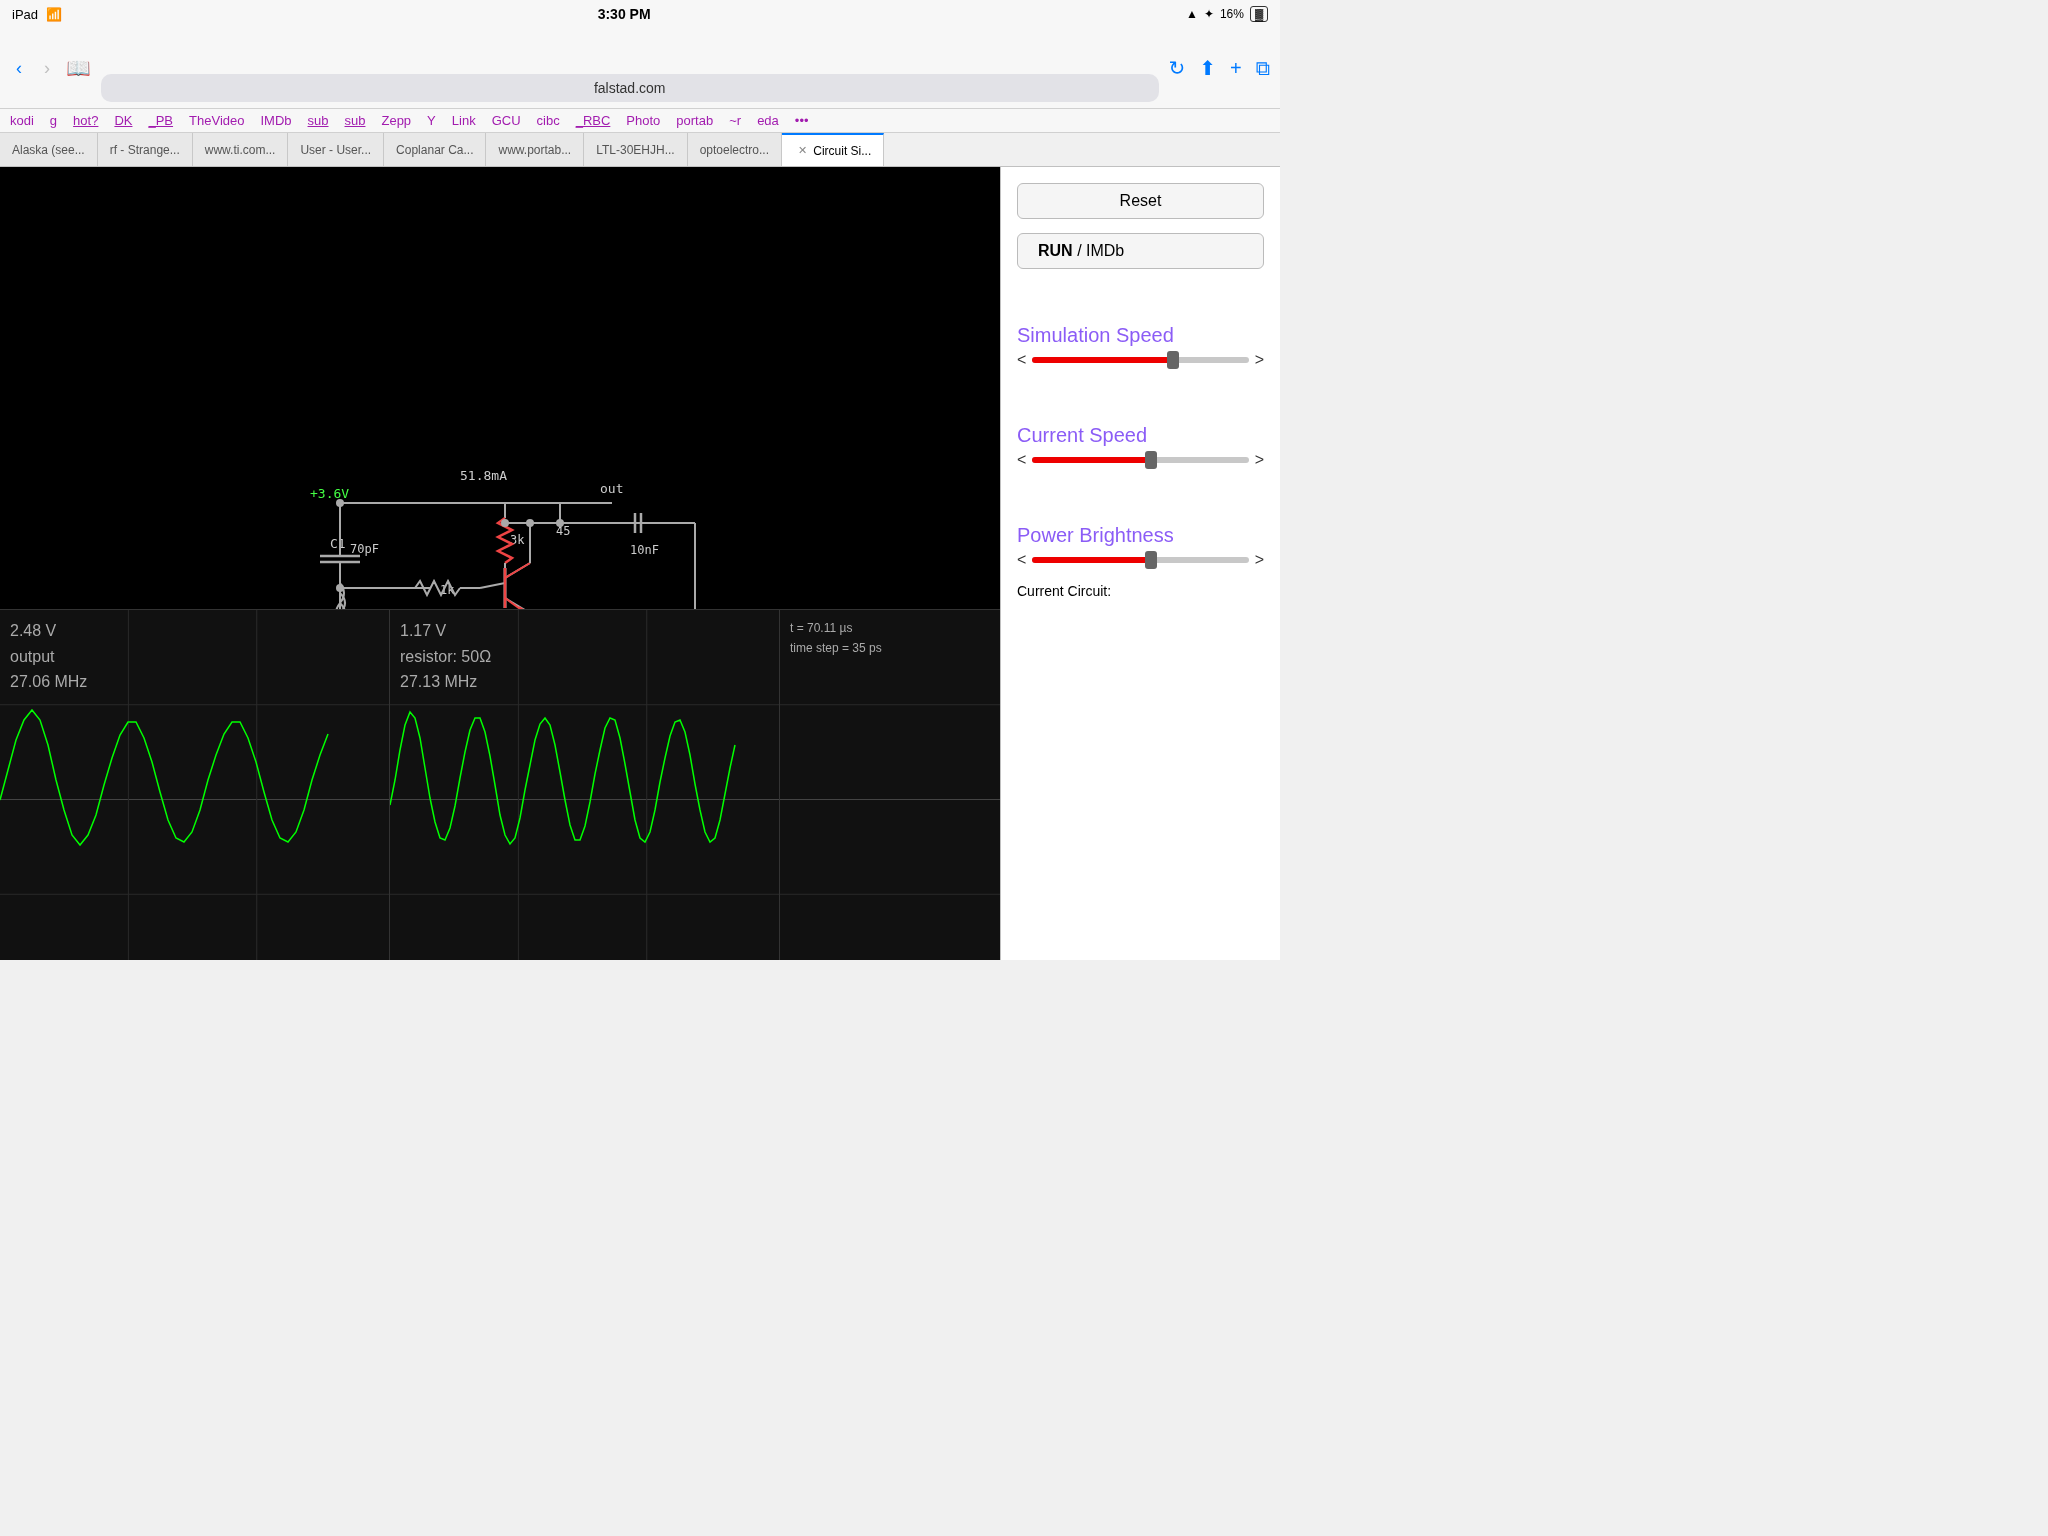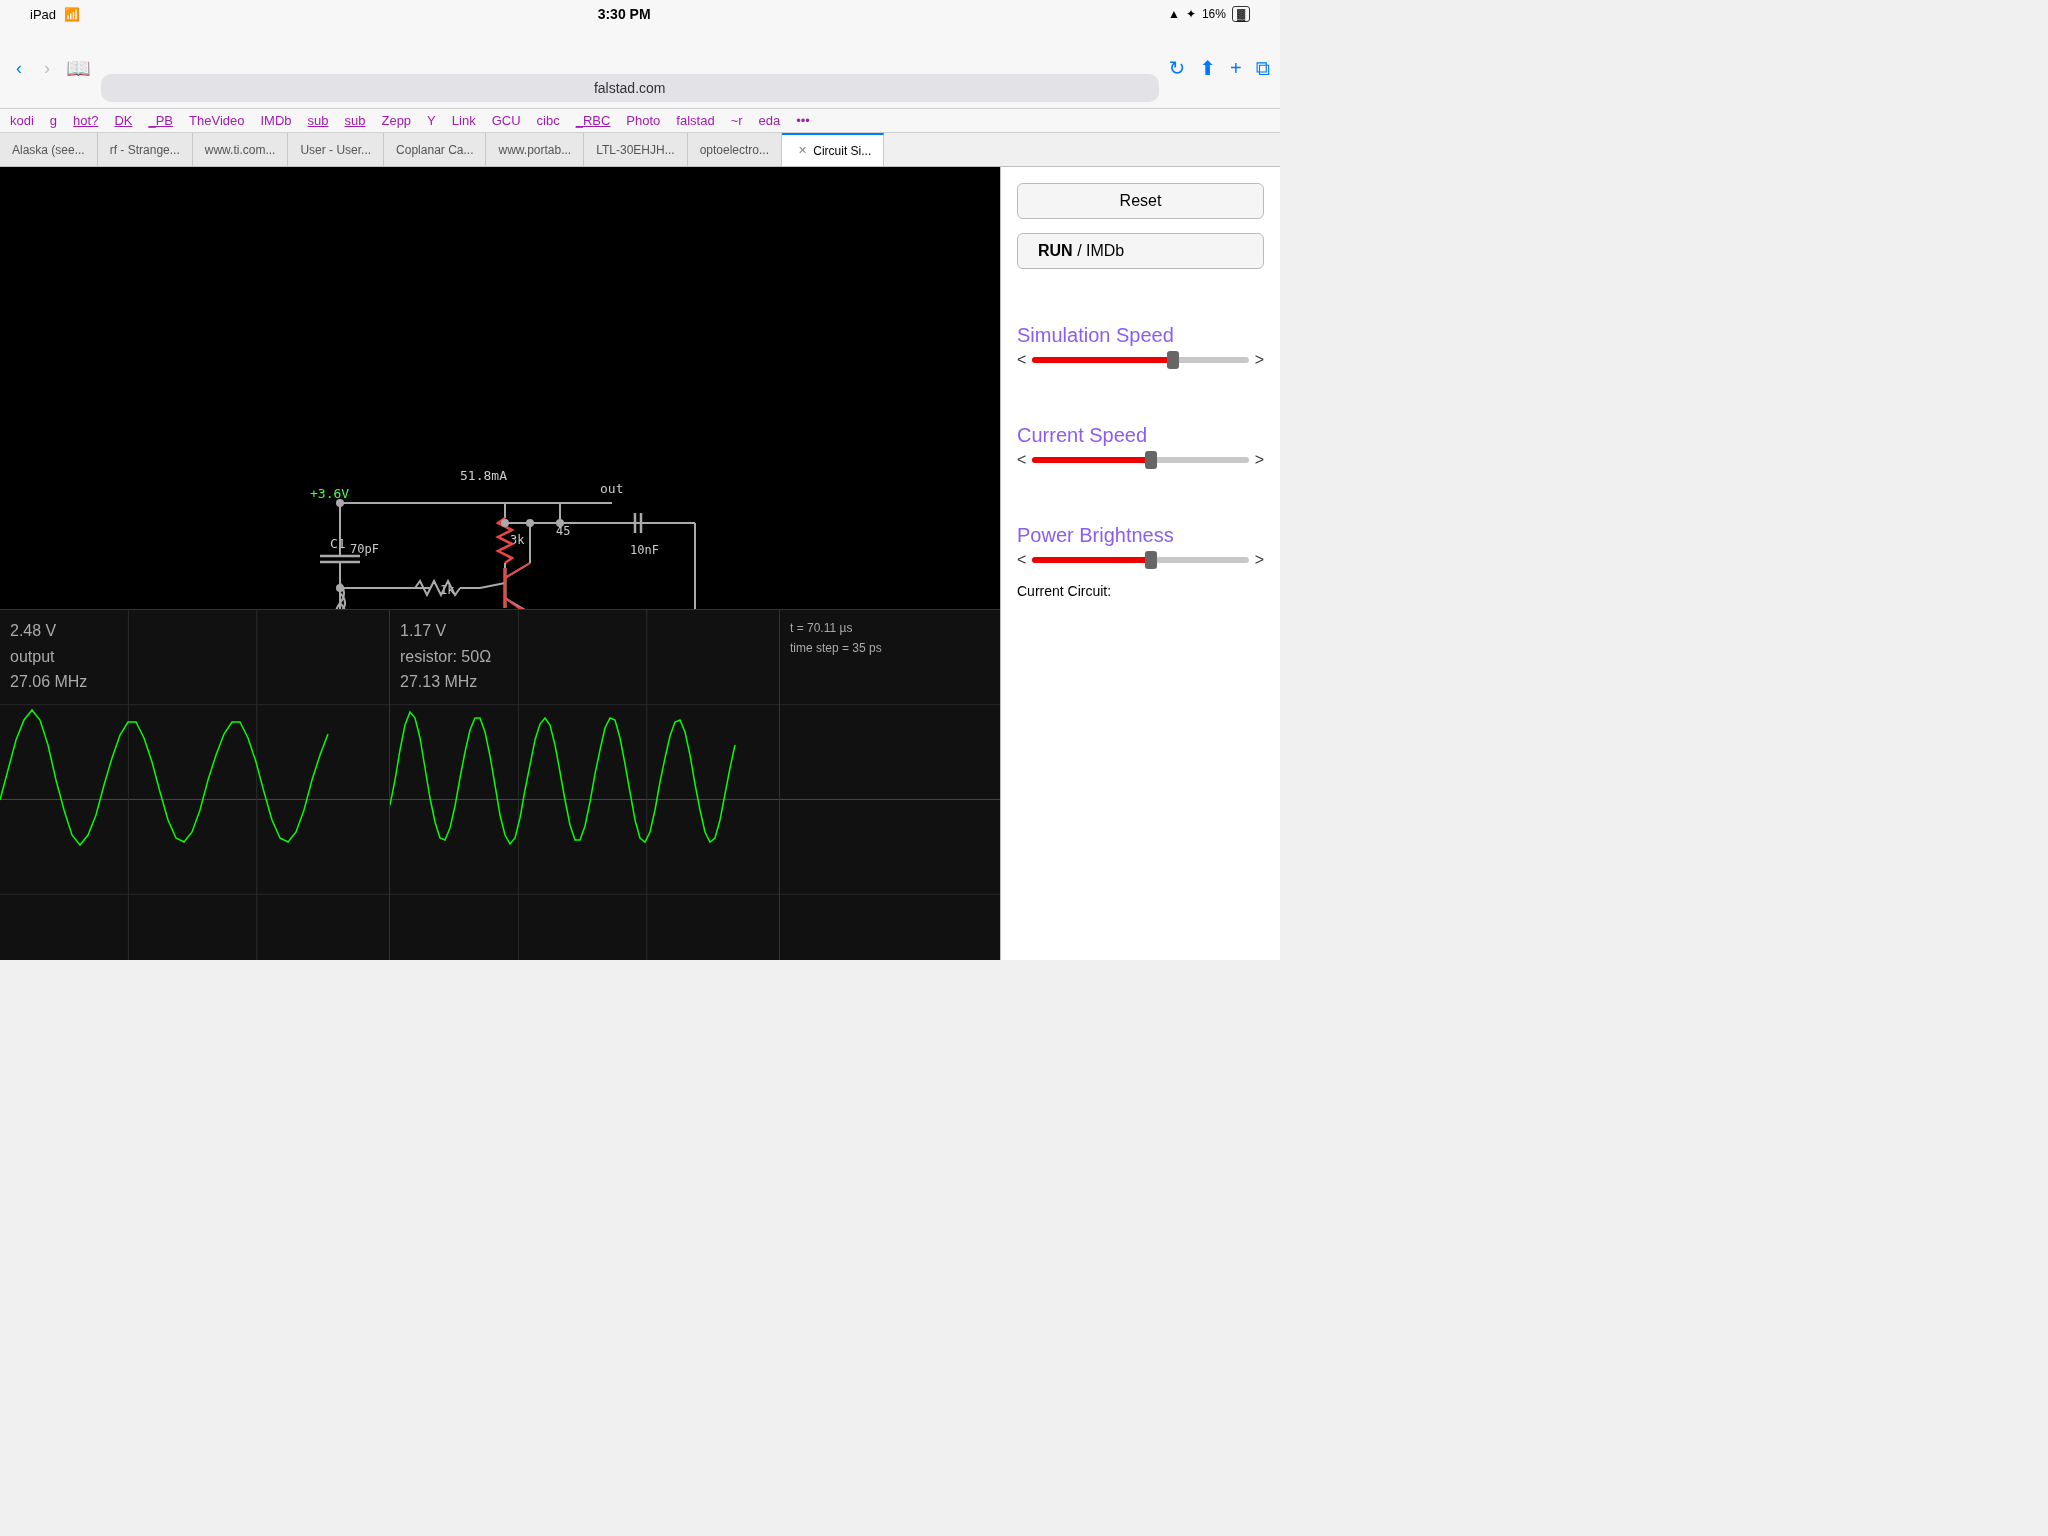--- a/index.html
+++ b/index.html
@@ -2,21 +2,21 @@
 <html><head>
   <meta charset="utf-8">
   <meta name="viewport" content="width=1280">
   <style>
     * { box-sizing: border-box; margin: 0; padding: 0; }
     body { font-family: -apple-system, 'Helvetica Neue', Arial, sans-serif; background: #f0f0f0; width: 1280px; height: 960px; overflow: hidden; }
 
     
     .status-bar {
       display: flex; align-items: center; justify-content: space-between;
-      background: #f7f7f7; height: 28px; padding: 0 30px; font-size: 13px; font-weight: 500;
+      background: #f7f7f7; height: 28px; padding: 0 12px; font-size: 13px; font-weight: 500;
     }
     .status-left { display: flex; align-items: center; gap: 8px; }
     .status-center { font-size: 14px; font-weight: 600; }
     .status-right { display: flex; align-items: center; gap: 6px; font-size: 12px; }
 
     
     .browser-bar {
       background: #f7f7f7; border-bottom: 1px solid #d0d0d0; padding: 6px 10px;
       display: flex; align-items: center; gap: 10px;
     }
@@ -169,21 +169,21 @@
   <a class="bookmark-item">IMDb</a>
   <a class="bookmark-item underline">sub</a>
   <a class="bookmark-item underline">sub</a>
   <a class="bookmark-item">Zepp</a>
   <a class="bookmark-item">Y</a>
   <a class="bookmark-item">Link</a>
   <a class="bookmark-item">GCU</a>
   <a class="bookmark-item">cibc</a>
   <a class="bookmark-item underline">_RBC</a>
   <a class="bookmark-item">Photo</a>
-  <a class="bookmark-item">falstad</a>
+  <a class="bookmark-item">portab</a>
   <a class="bookmark-item">~r</a>
   <a class="bookmark-item">eda</a>
   <a class="bookmark-item">•••</a>
 </div>
 
 <div class="tabs-bar">
   <div class="tab-item">Alaska (see...</div>
   <div class="tab-item">rf - Strange...</div>
   <div class="tab-item">www.ti.com...</div>
   <div class="tab-item">User - User...</div>

